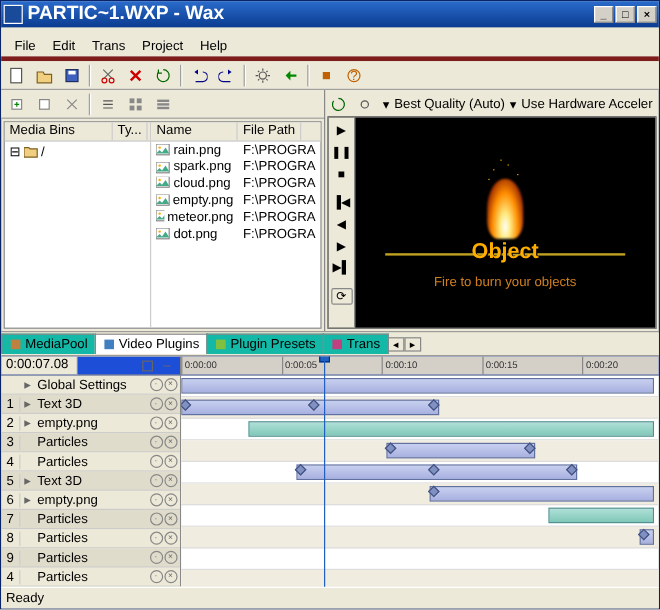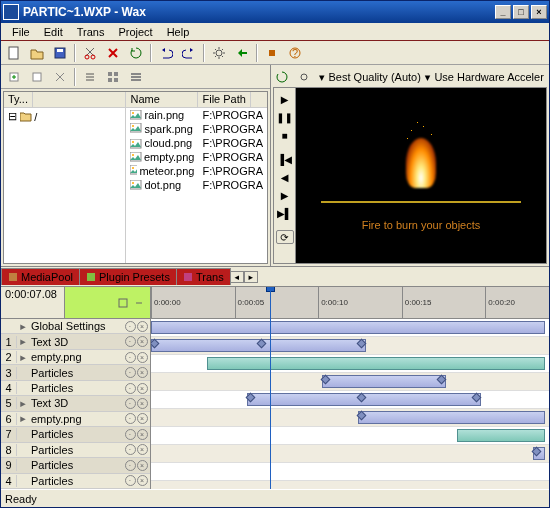--- a/index.html
+++ b/index.html
@@ -1,23 +1,23 @@
 <!DOCTYPE html>
 <html><head>
 <meta charset="utf-8">
 <style>
 *{box-sizing:border-box;margin:0;padding:0;font-family:Tahoma,Arial,sans-serif;font-size:11px;user-select:none}
 body{background:#ece9d8;overflow:hidden}
 .app{width:550px;height:508px;border:1px solid #0a246a;background:#ece9d8;display:flex;flex-direction:column}
 .titlebar{height:22px;background:linear-gradient(#2a6bcb,#0a3b8f);display:flex;align-items:center;padding:0 2px;color:#fff;font-weight:bold}
 .ticon{width:16px;height:16px;background:#1a4a9a;margin-right:4px;border:1px solid #fff}
-.title{flex:1;font-size:12px}
+.title{flex:1;font-size:16px}
 .winbtns{display:flex;gap:2px}
 .winbtn{width:16px;height:14px;background:#d4d0c8;border:1px solid #fff;border-right-color:#888;border-bottom-color:#888;display:flex;align-items:center;justify-content:center;font-family:Arial;font-size:9px;font-weight:bold;color:#000}
-.menubar{height:18px;background:#ece9d8;display:flex;align-items:center;padding-left:4px;border-bottom:1px solid #7f1d1d}
+.menubar{height:28px;background:#ece9d8;display:flex;align-items:flex-end;padding-left:4px;border-bottom:4px solid #7f1d1d}
 .menuitem{padding:2px 7px;cursor:default}
 .toolbar{height:24px;background:#ece9d8;display:flex;align-items:center;padding:2px;border-bottom:1px solid #a0a0a0;gap:1px}
 .tbtn{width:22px;height:20px;display:flex;align-items:center;justify-content:center;border:1px solid transparent}
 .tsep{width:2px;height:18px;border-left:1px solid #a0a0a0;border-right:1px solid #fff;margin:0 2px}
 .mid{flex:0 0 202px;display:flex;border-bottom:1px solid #888}
 .leftpan{width:270px;display:flex;flex-direction:column;border-right:1px solid #888}
 .lp-tool{height:24px;background:#ece9d8;display:flex;align-items:center;padding:2px;border-bottom:1px solid #a0a0a0;gap:1px}
 .lp-body{flex:1;display:flex;background:#fff;border:1px solid #888;margin:2px}
 .lp-tree{width:126px;border-right:1px solid #ccc;display:flex;flex-direction:column}
 .lp-list{flex:1;display:flex;flex-direction:column}
@@ -32,25 +32,25 @@
 .prev-ctrl{width:22px;background:#ece9d8;display:flex;flex-direction:column;align-items:center;gap:4px;padding-top:4px;border-right:1px solid #888}
 .pbtn{width:16px;height:14px;display:flex;align-items:center;justify-content:center;font-size:10px;color:#000}
 .prev-canvas{flex:1;position:relative;display:flex;flex-direction:column;align-items:center;justify-content:center}
 .fire{width:80px;height:90px;position:relative}
 .flame{position:absolute;bottom:22px;left:50%;transform:translateX(-50%);width:30px;height:50px;background:radial-gradient(ellipse at 50% 80%,#fff 0%,#ffea80 20%,#ff8c00 50%,#a03000 75%,transparent 100%);border-radius:50% 50% 30% 30%;filter:blur(1px)}
 .spark{position:absolute;width:1px;height:1px;background:#ffae00}
 .objtxt{color:#ffae00;font-size:18px;font-weight:bold;text-shadow:1px 1px 0 #000;position:relative;z-index:2}
 .objline{width:200px;height:2px;background:#c0a020;margin-top:-9px}
 .caption{color:#d08020;font-size:11px;margin-top:16px}
 .tabs{height:20px;display:flex;align-items:center;background:#ece9d8;border-bottom:1px solid #888}
-.tab{padding:2px 6px;border:1px solid #888;border-bottom:none;background:#b91c1c;margin-right:-1px;font-size:10px;display:flex;align-items:center;gap:3px}
+.tab{padding:2px 6px;border:1px solid #888;border-bottom:none;background:#14b8a6;margin-right:-1px;font-size:10px;display:flex;align-items:center;gap:3px}
 .tab.act{background:#fff}
 .tabnav{width:14px;text-align:center;border:1px solid #888;font-size:9px}
 .tl{flex:1;display:flex;flex-direction:column;overflow:hidden}
-.tl-head{height:32px;display:flex;background:#bef264;border-bottom:1px solid #888;font-size:10px}
+.tl-head{height:16px;display:flex;background:#1d4ed8;border-bottom:1px solid #888;font-size:10px}
 .tl-time{width:64px;padding:1px 4px;border-right:1px solid #888;background:#ece9d8}
 .tl-ruler{flex:1;position:relative;background:#d4d0c8;display:flex;align-items:center;font-size:9px}
 .rmark{position:absolute;top:0;font-size:8px;height:100%;color:#333;border-left:1px solid #888;padding-left:2px;display:flex;align-items:center}
 .playhead{position:absolute;top:-4px;left:29%;width:9px;height:9px;background:#2060c0;border:1px solid #003080}
 .pline{position:absolute;left:29.8%;top:0;width:1px;height:300px;background:#2060c0;z-index:5}
 .tl-body{flex:1;display:flex;overflow:hidden}
 .tl-tracks{width:150px;display:flex;flex-direction:column;border-right:1px solid #888}
 .tl-grid{flex:1;position:relative;overflow:hidden;background:#fff}
 .track{height:18px;display:flex;align-items:center;border-bottom:1px solid #ccc;background:#ece9d8;font-size:10px}
 .tnum{width:16px;text-align:center;border-right:1px solid #ccc}
@@ -200,20 +200,21 @@
             <svg width="14" height="14">
               <rect x="2" y="3" width="10" height="2" fill="#888"></rect>
               <rect x="2" y="6" width="10" height="2" fill="#888"></rect>
               <rect x="2" y="9" width="10" height="2" fill="#888"></rect>
             </svg>
           </div>
       </div>
       <div class="lp-body">
         <div class="lp-tree">
           <div class="colh">
+              <div class="col" style="width:90px">Media Bins</div>
               <div class="col">Ty...</div>
             </div>
           <div class="tree-row">
             <span style="margin-right:3px">⊟</span>
             <svg width="12" height="10">
                 <path d="M0 1h4l1 1h6v7H0z" fill="#f0d080" stroke="#806020"></path>
               </svg>
             <span style="margin-left:2px">/</span>
           </div>
         </div>
@@ -228,32 +229,32 @@
                   <svg width="12" height="10" style="margin-right:2px">
                     <rect x="0" y="0" width="11" height="9" fill="#fff" stroke="#888"></rect>
                     <circle cx="3" cy="3" r="1" fill="#fa0"></circle>
                     <path d="M0 8l3-3 2 2 3-4 3 5" fill="#4a8"></path>
                   </svg>
                   <span>rain.png</span>
                 </div>
                 <div class="cell">F:\PROGRA</div>
               </div>
               <div class="row">
-                <div class="cell" style="width:72px;display:flex;align-items:flex-start">
+                <div class="cell" style="width:72px;display:flex;align-items:flex-end">
                   <svg width="12" height="10" style="margin-right:2px">
                     <rect x="0" y="0" width="11" height="9" fill="#fff" stroke="#888"></rect>
                     <circle cx="3" cy="3" r="1" fill="#fa0"></circle>
                     <path d="M0 8l3-3 2 2 3-4 3 5" fill="#4a8"></path>
                   </svg>
                   <span>spark.png</span>
                 </div>
                 <div class="cell">F:\PROGRA</div>
               </div>
               <div class="row">
-                <div class="cell" style="width:72px;display:flex;align-items:flex-end">
+                <div class="cell" style="width:72px;display:flex;align-items:flex-start">
                   <svg width="12" height="10" style="margin-right:2px">
                     <rect x="0" y="0" width="11" height="9" fill="#fff" stroke="#888"></rect>
                     <circle cx="3" cy="3" r="1" fill="#fa0"></circle>
                     <path d="M0 8l3-3 2 2 3-4 3 5" fill="#4a8"></path>
                   </svg>
                   <span>cloud.png</span>
                 </div>
                 <div class="cell">F:\PROGRA</div>
               </div>
               <div class="row">
@@ -325,34 +326,41 @@
         <div class="prev-canvas">
           <div style="position:relative;display:flex;flex-direction:column;align-items:center">
             <div class="fire">
               <div class="flame"></div>
               <div class="spark" style="top:10px;left:30px"></div>
               <div class="spark" style="top:6px;left:42px"></div>
               <div class="spark" style="top:14px;left:50px"></div>
               <div class="spark" style="top:2px;left:36px"></div>
               <div class="spark" style="top:18px;left:26px"></div>
             </div>
+            <div class="objtxt" style="margin-top:-22px">Object</div>
             <div class="objline"></div>
           </div>
           <div class="caption">Fire to burn your objects</div>
         </div>
       </div>
     </div>
   </div>
 
   <div class="tabs">
     <div class="tab">
         <svg width="10" height="10">
           <rect x="1" y="1" width="8" height="8" fill="#c08040"></rect>
         </svg>
         <span>MediaPool</span>
+      </div>
+    <div class="tab act">
+        <svg width="10" height="10">
+          <rect x="1" y="1" width="8" height="8" fill="#4080c0"></rect>
+        </svg>
+        <span>Video Plugins</span>
       </div>
     <div class="tab">
         <svg width="10" height="10">
           <rect x="1" y="1" width="8" height="8" fill="#80c040"></rect>
         </svg>
         <span>Plugin Presets</span>
       </div>
     <div class="tab">
         <svg width="10" height="10">
           <rect x="1" y="1" width="8" height="8" fill="#c04080"></rect>

